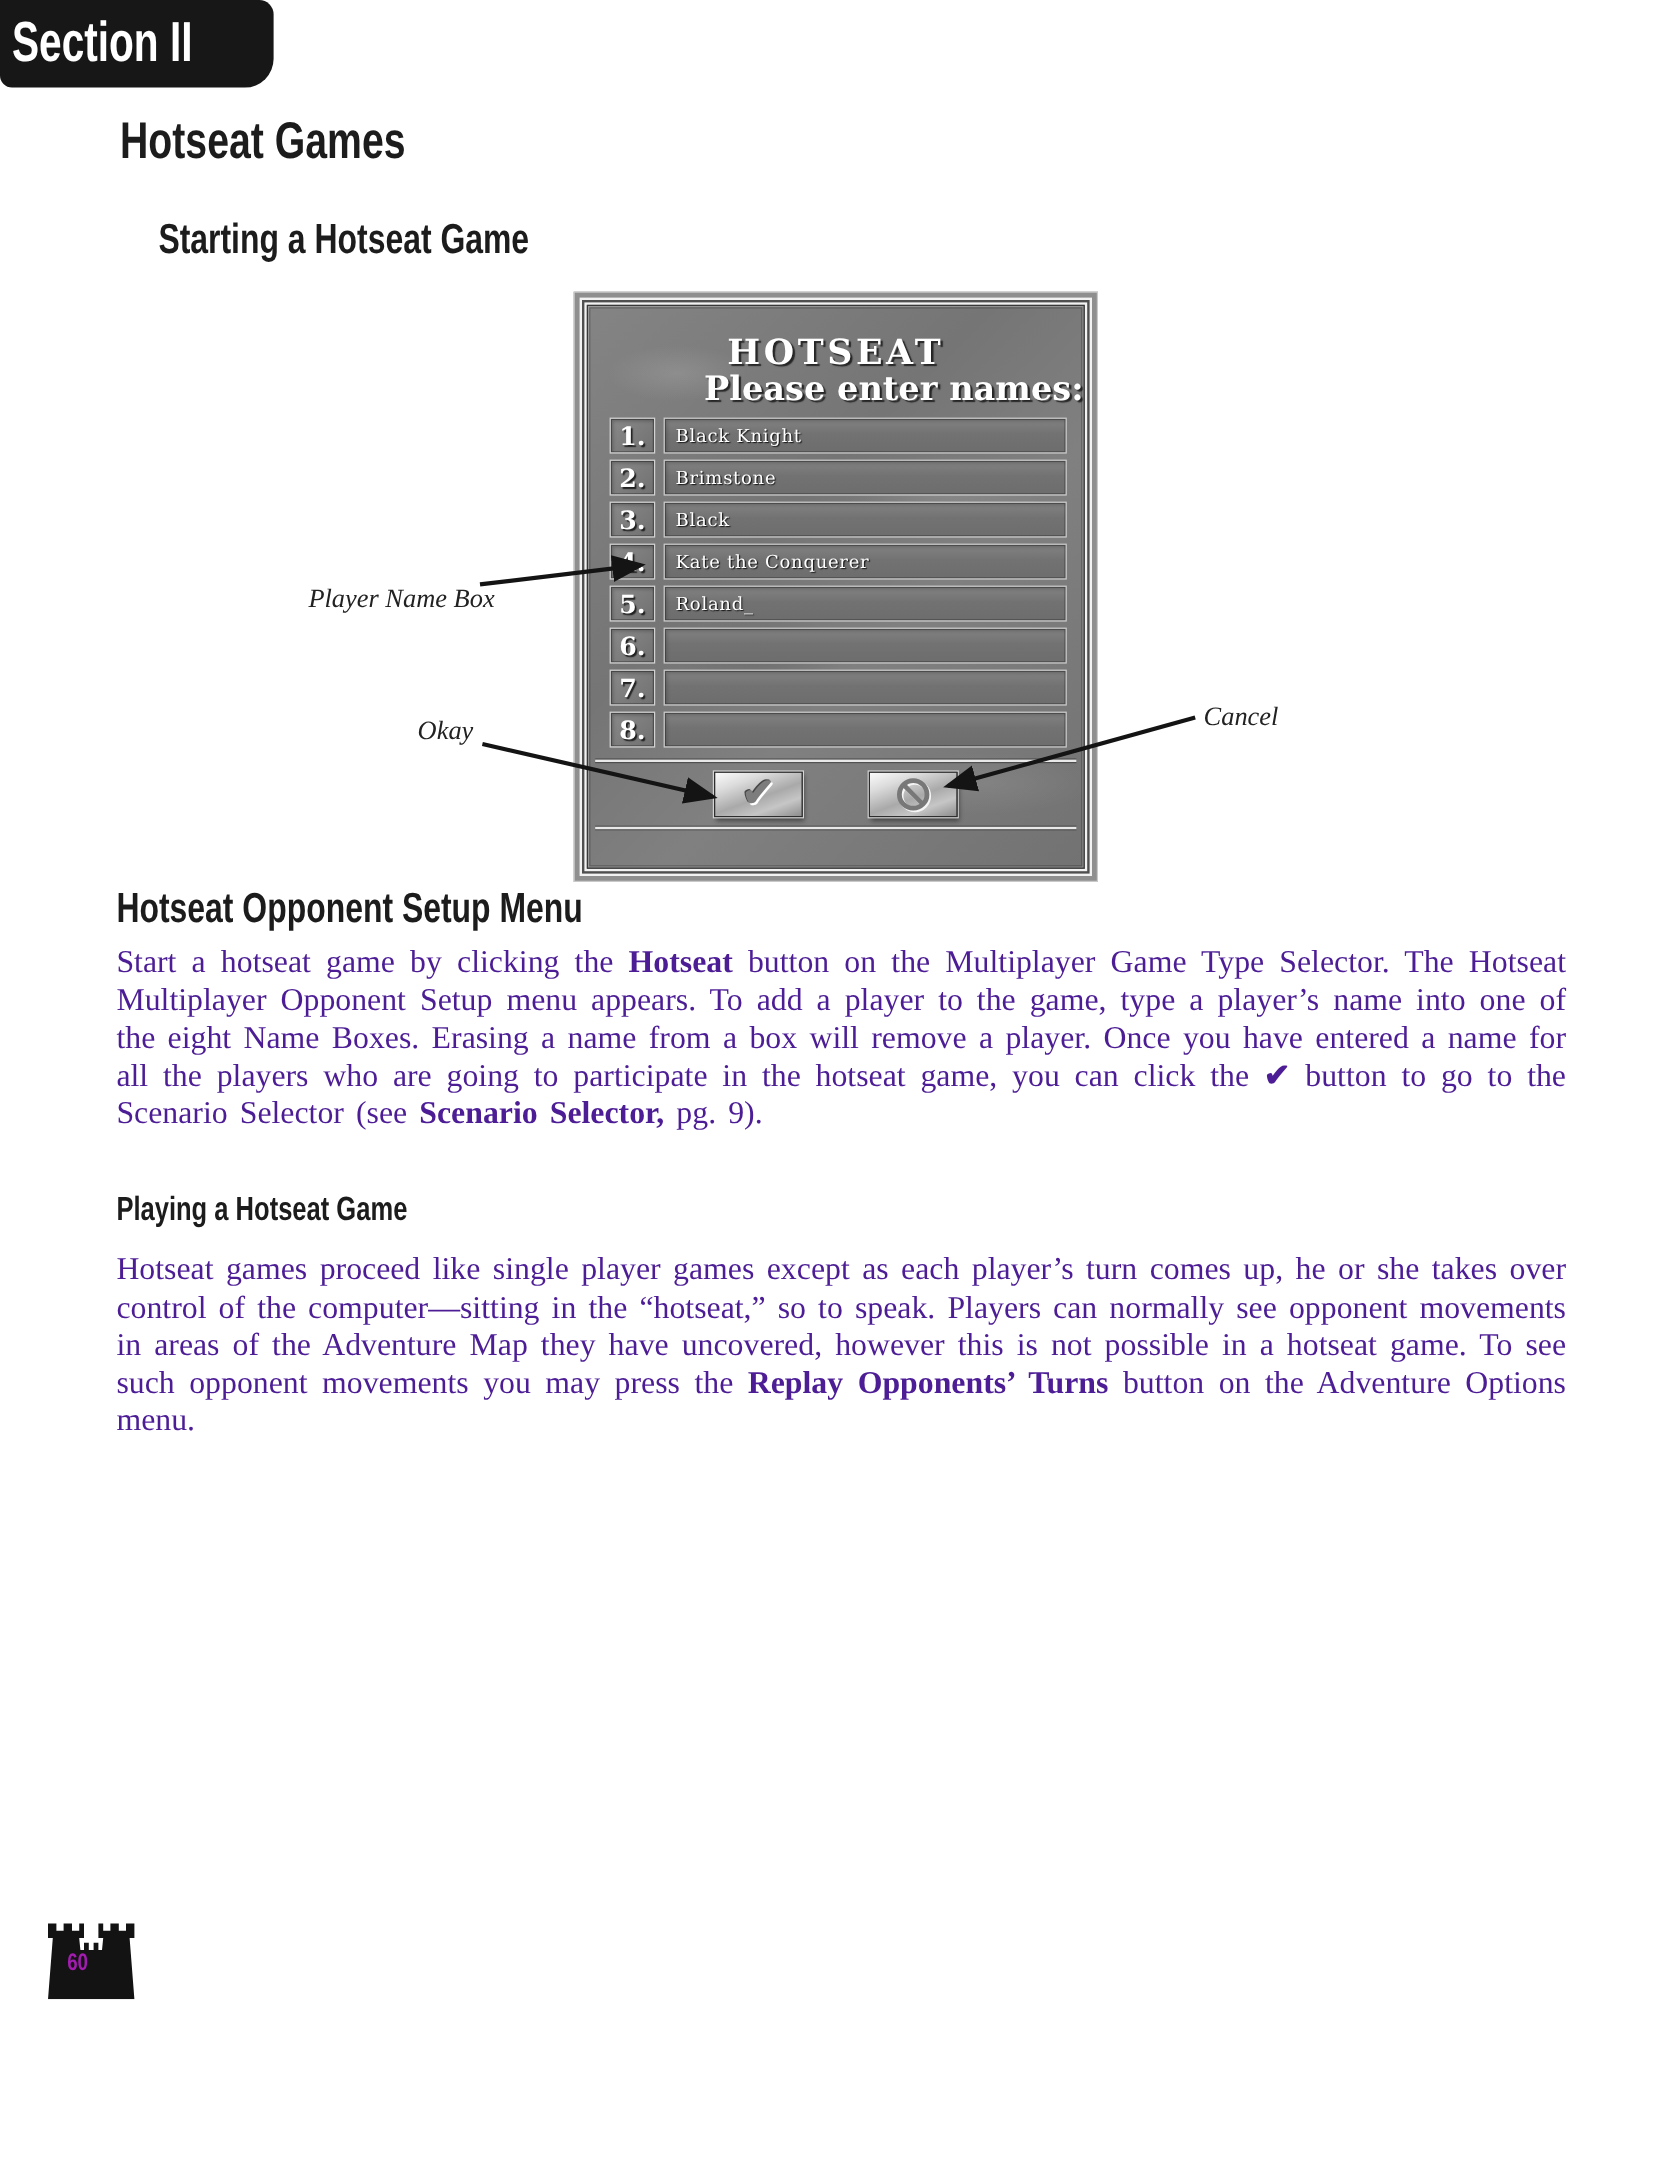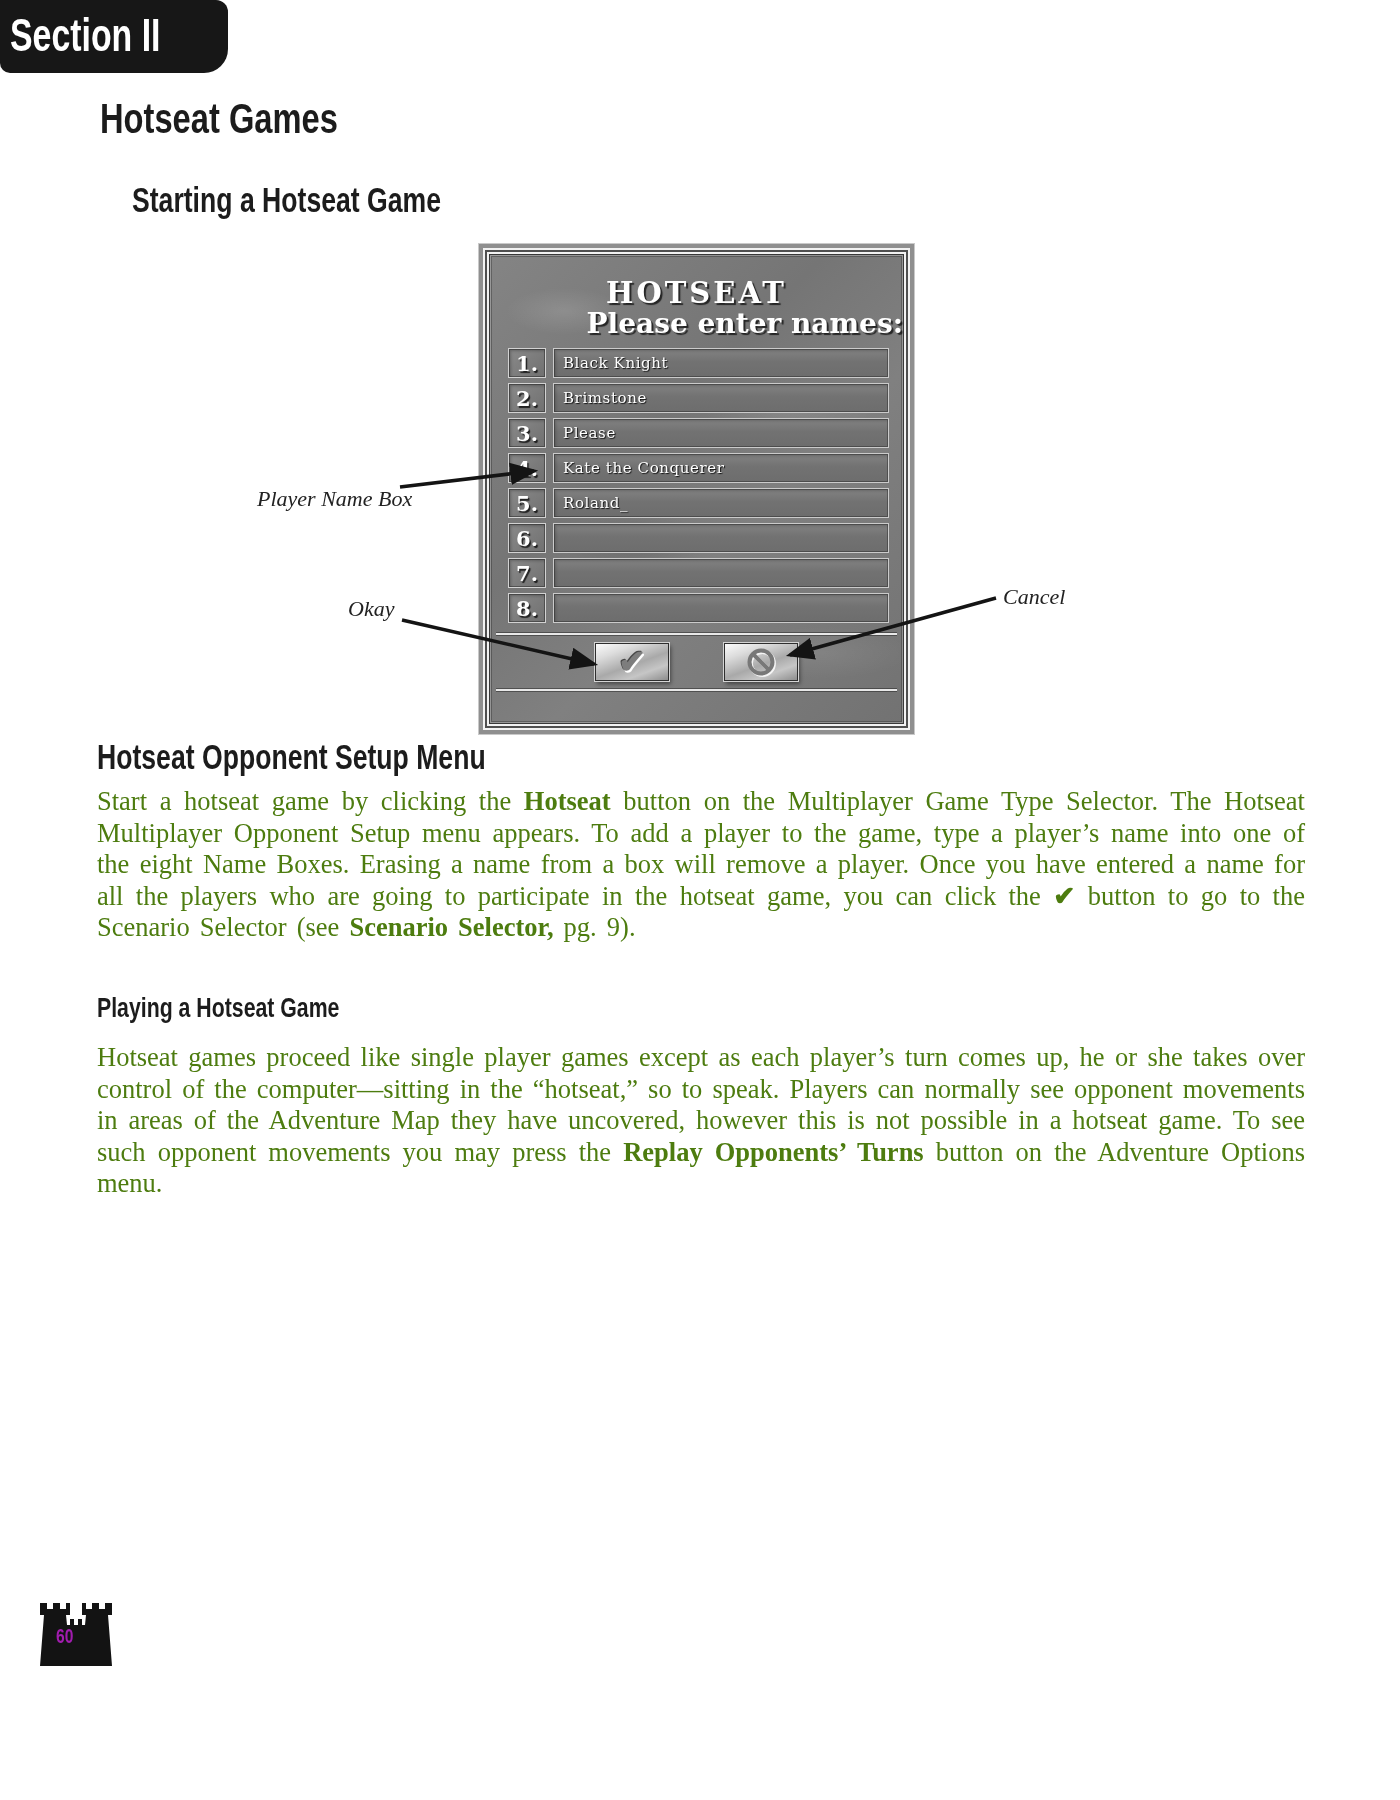--- a/index.html
+++ b/index.html
@@ -16,21 +16,21 @@
   .section-tab .cond{color:#ffffff;font-size:47px;transform:scaleX(.72);padding-bottom:4px;}
 
   
   .h1{position:absolute;left:100px;top:94px;font-size:43px;}
   .h2{position:absolute;left:100px;top:180px;font-size:35px;margin-left:32px;}
   .h3{position:absolute;left:97px;top:737px;font-size:35px;}
   .h4{position:absolute;left:97px;top:992px;font-size:28px;text-decoration:underline;}
 
   
   .para{position:absolute;left:97px;width:1208px;font-size:26.5px;line-height:31.5px;
-        text-align:justify;word-spacing:.13em;color:#4d7c0f;}
+        text-align:justify;word-spacing:.13em;color:#4c1d95;}
   .para .b{font-weight:700;}
   .p1{top:786px;}
   .p2{top:1042px;}
 
   
   .dlg-outer{position:absolute;left:478px;top:243px;width:437px;height:492px;
              background:#8f8f8f;padding:5px;box-sizing:border-box;box-shadow:0 0 0 1px #c9c9c9 inset;}
   .dlg-l1{background:#f2f2f2;padding:2px;height:100%;box-sizing:border-box;}
   .dlg-l2{background:#4f4f4f;padding:2px;height:100%;box-sizing:border-box;}
   .dlg-l3{background:#f2f2f2;padding:2px;height:100%;box-sizing:border-box;}
@@ -113,21 +113,21 @@
           <div class="row">
             <div class="numbox">1.</div>
             <div class="namebox">Black Knight</div>
           </div>
           <div class="row">
             <div class="numbox">2.</div>
             <div class="namebox">Brimstone</div>
           </div>
           <div class="row">
             <div class="numbox">3.</div>
-            <div class="namebox">Please</div>
+            <div class="namebox">Black</div>
           </div>
           <div class="row">
             <div class="numbox">4.</div>
             <div class="namebox">Kate the Conquerer</div>
           </div>
           <div class="row">
             <div class="numbox">5.</div>
             <div class="namebox">Roland_</div>
           </div>
           <div class="row">

